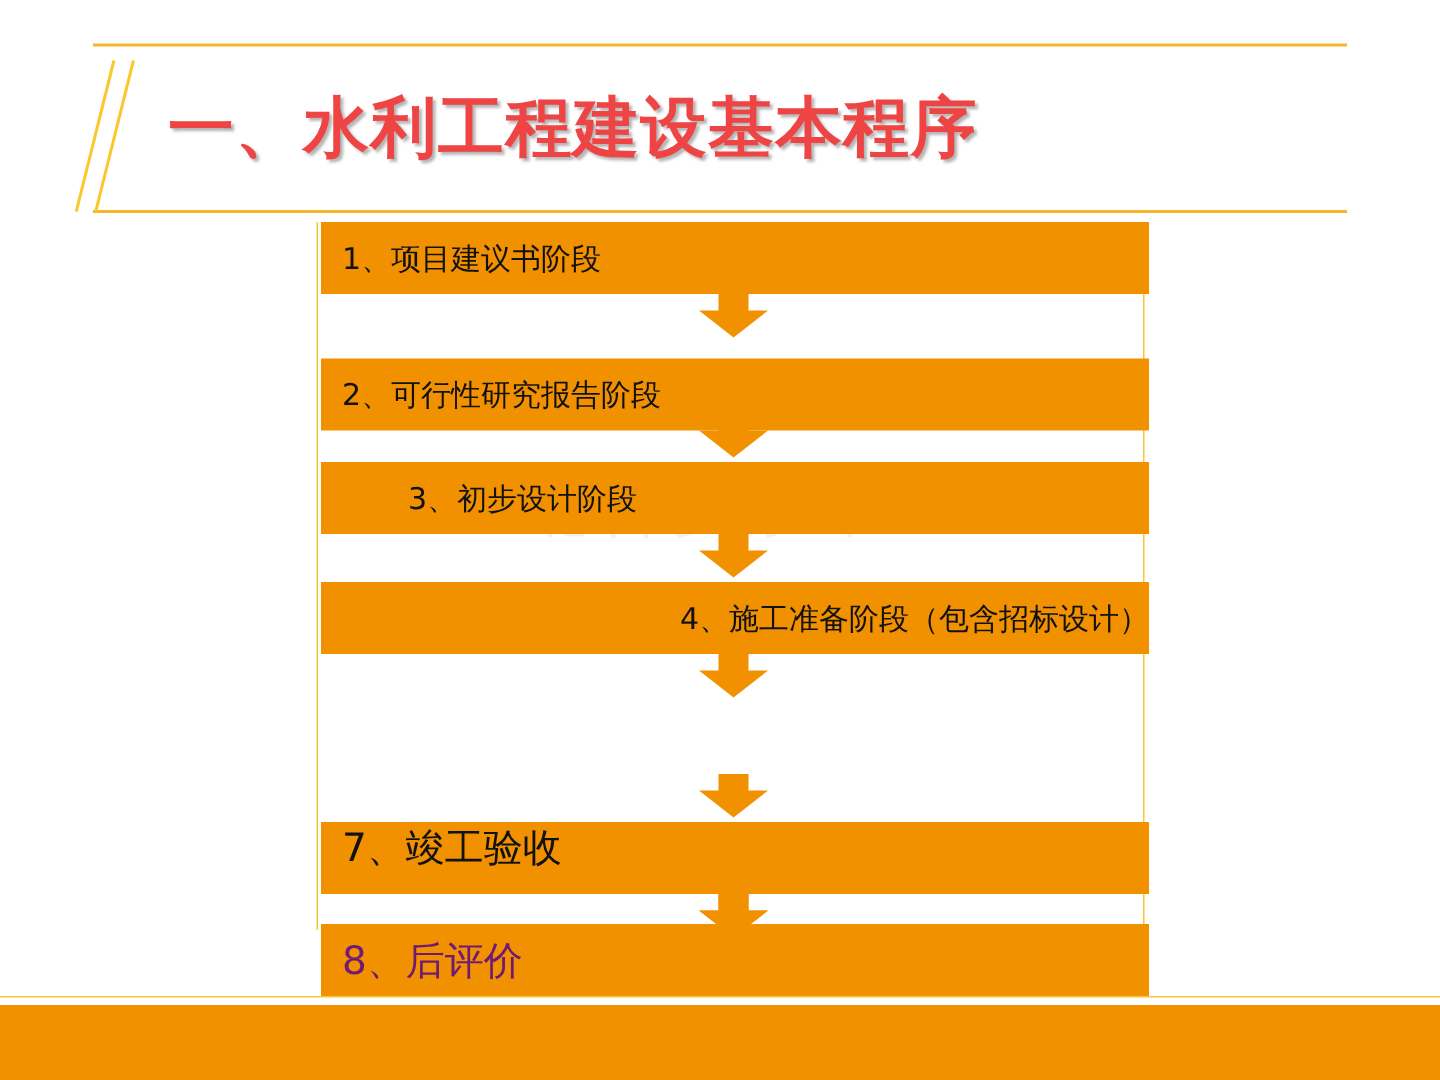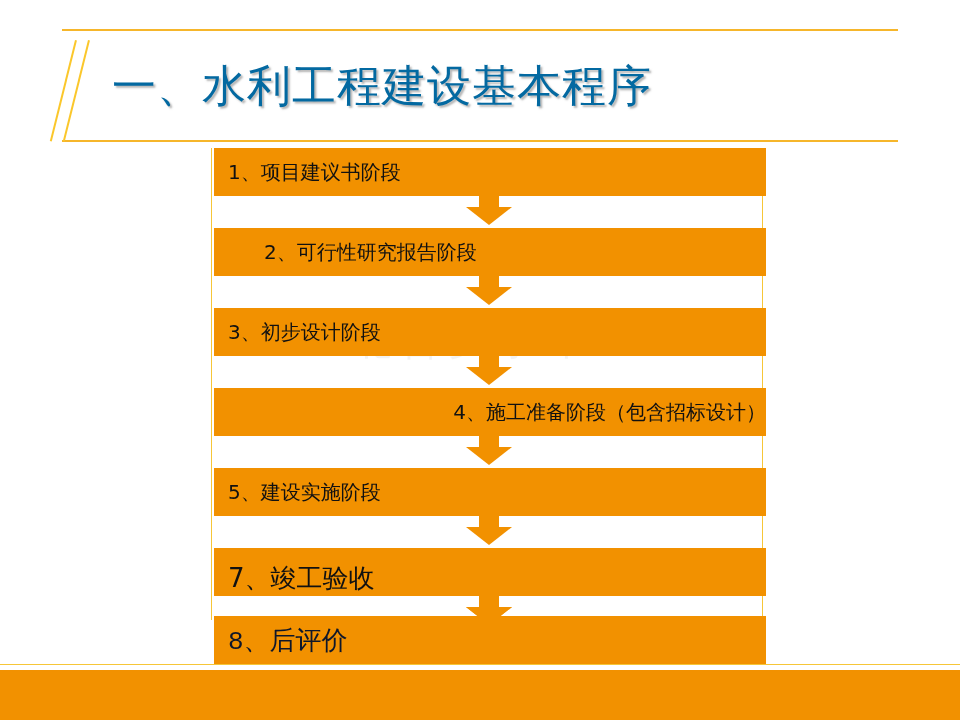--- a/index.html
+++ b/index.html
@@ -52,22 +52,22 @@
     transform: rotate(14deg);
   }
 
   .slide-title {
     position: absolute;
     left: 112px;
     top: 58px;
     font-family: "DejaVu Sans", "Liberation Sans", sans-serif;
     font-size: 44px;
     line-height: 56px;
-    font-weight: 400;
-    color: #0369a1;
+    font-weight: 700;
+    color: #ef4444;
     letter-spacing: 1px;
     white-space: nowrap;
     text-shadow: 2px 2px 2px rgba(120,120,120,0.55);
   }
 
   
   #flow {
     position: absolute;
     left: 214px;
     top: 148px;
@@ -182,69 +182,66 @@
     <div class="flow-guide right"></div>
 
     <div class="flow-row" style="top:0px;">
       <span class="row-text">1、项目建议书阶段</span>
     </div>
     <div class="flow-arrow" style="top:48px;">
       <span class="stem"></span>
       <span class="head"></span>
     </div>
 
-    <div class="flow-row" style="top:80px;padding-left:36px;">
+    <div class="flow-row" style="top:91px;">
       <span class="row-text">2、可行性研究报告阶段</span>
     </div>
     <div class="flow-arrow" style="top:128px;">
       <span class="stem"></span>
       <span class="head"></span>
     </div>
 
-    <div class="flow-row" style="top:160px;">
+    <div class="flow-row" style="top:160px;padding-left:44px;">
       <span class="row-text">3、初步设计阶段</span>
     </div>
     <div class="flow-arrow" style="top:208px;">
       <span class="stem"></span>
       <span class="head"></span>
     </div>
 
     <div class="flow-row" style="top:240px;justify-content:flex-end;">
       <span class="row-text">4、施工准备阶段（包含招标设计）</span>
     </div>
     <div class="flow-arrow" style="top:288px;">
       <span class="stem"></span>
       <span class="head"></span>
     </div>
 
-    <div class="flow-row" style="top:320px;">
-      <span class="row-text">5、建设实施阶段</span>
-    </div>
     <div class="flow-arrow" style="top:368px;">
       <span class="stem"></span>
       <span class="head"></span>
     </div>
 
     <div class="flow-row" style="top:400px;">
       <span class="row-text">6、生产准备阶段</span>
     </div>
     <div class="flow-arrow" style="top:448px;">
       <span class="stem"></span>
       <span class="head"></span>
     </div>
 
   </div>
 
-  <div style="position:absolute;left:214px;top:548px;width:552px;height:48px;background:#F29100;display:flex;align-items:flex-end;">
+  <div style="position:absolute;left:214px;top:548px;width:552px;height:48px;background:#F29100;display:flex;align-items:flex-start;">
     <span style="font-size:26px;color:#111111;padding-left:14px;white-space:nowrap;">7、竣工验收</span>
   </div>
   <div class="flow-arrow" style="position:absolute;left:466px;top:596px;">
     <span class="stem"></span>
     <span class="head"></span>
   </div>
   <div style="position:absolute;left:214px;top:616px;width:552px;height:48px;background:#F29100;display:flex;align-items:center;">
-    <span style="font-size:26px;color:#0f172a;padding-left:14px;white-space:nowrap;font-family:Liberation Mono, monospace;">8、后评价</span>
+    <span style="font-size:26px;color:#701a75;padding-left:14px;white-space:nowrap;">8、后评价</span>
   </div>
 
   <div class="footer-rule"></div>
   <div class="footer-bar"></div>
 
 </div>
 
 </body></html>

